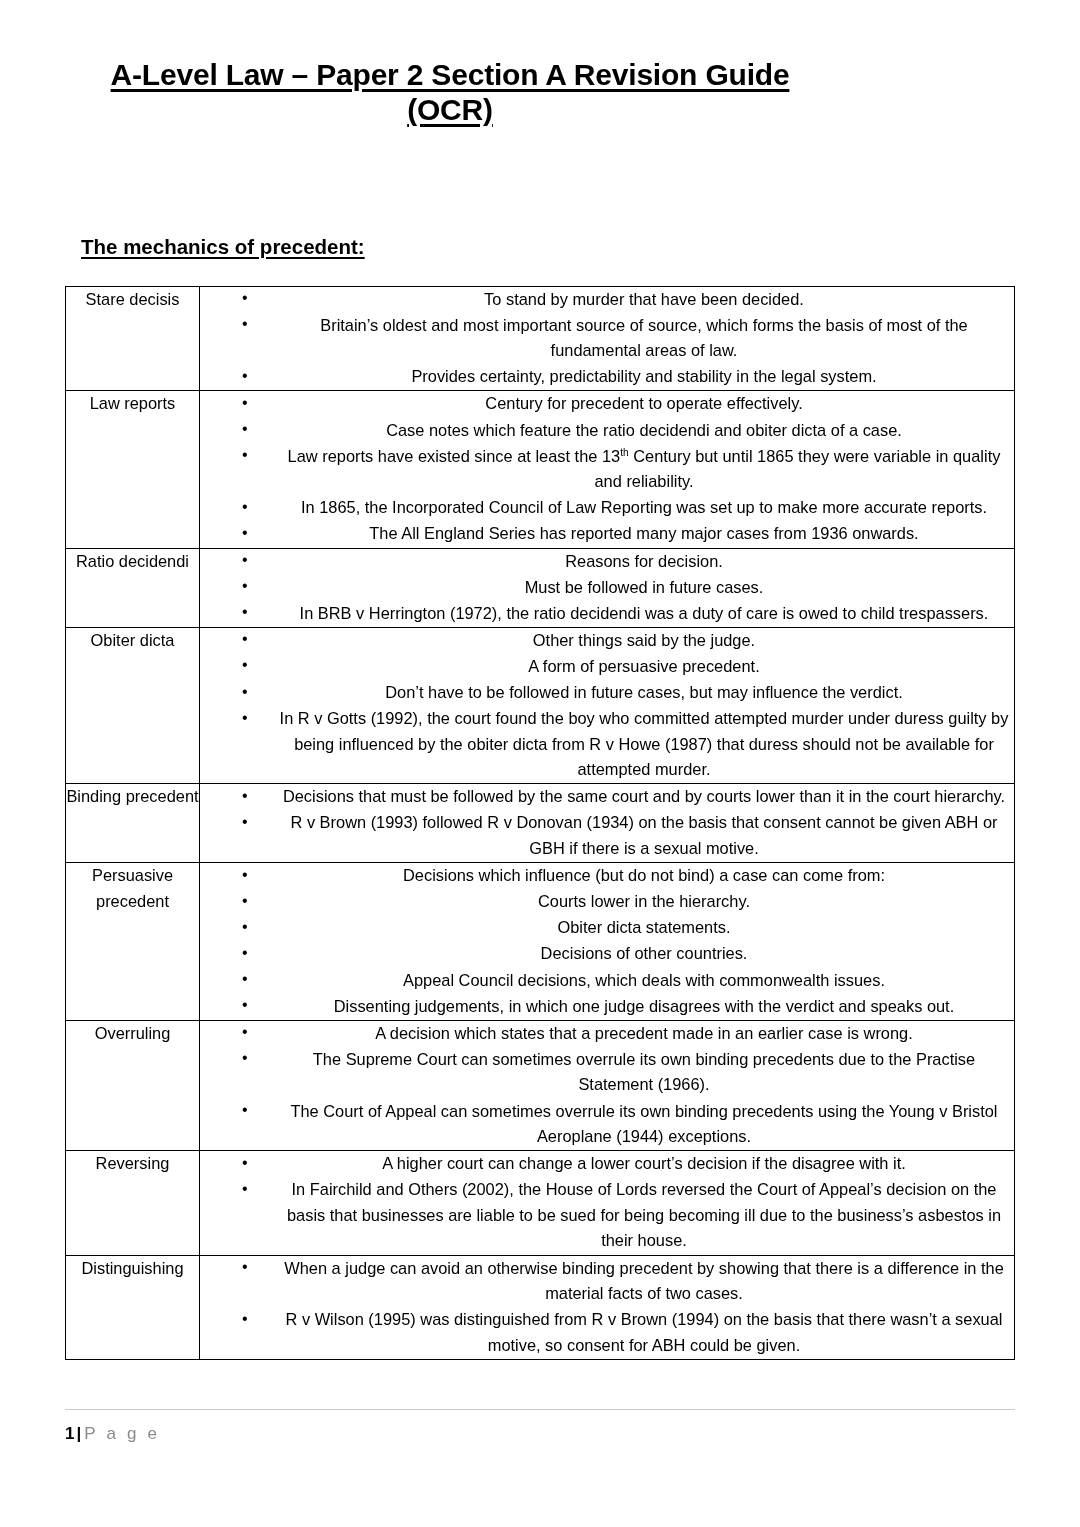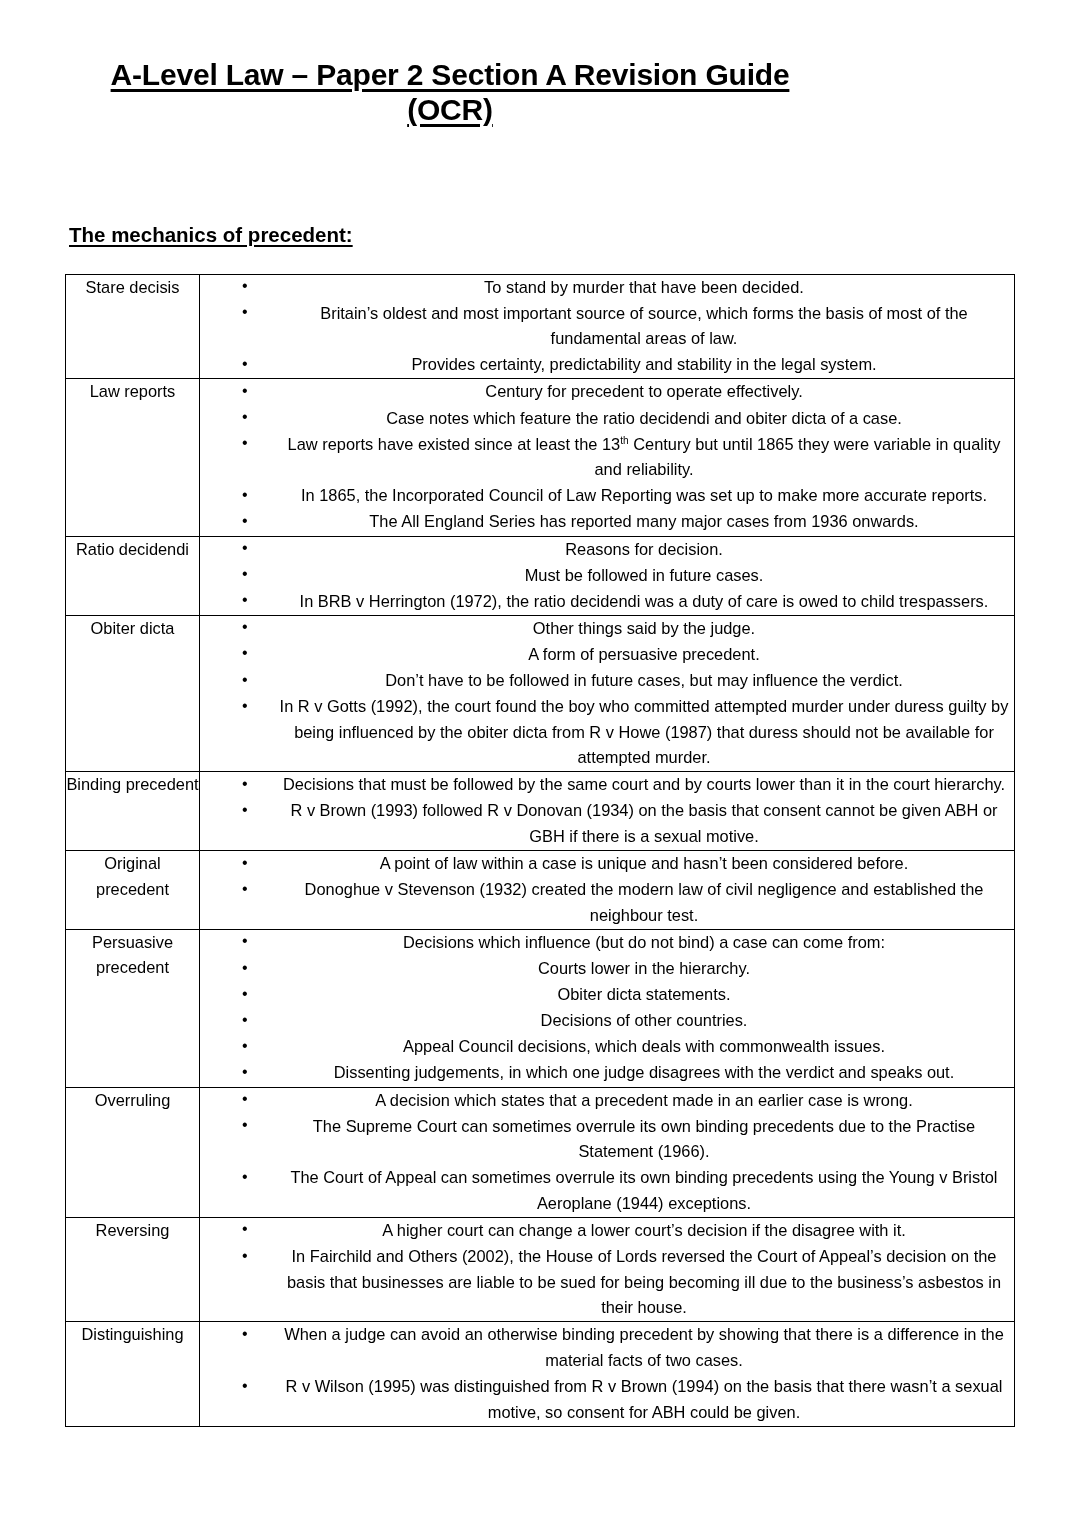--- a/index.html
+++ b/index.html
@@ -31,21 +31,21 @@
     margin: 0;
     line-height: 1.15;
   }
   .doc-title span {
     text-decoration: underline;
     text-underline-offset: 4px;
   }
   .section-heading {
     font-size: 20.5px;
     font-weight: bold;
-    margin: 4px;
+    margin: 16px;
     padding-top: 92px;
     padding-bottom: 0;
     line-height: 1.2;
   }
   .section-heading span {
     text-decoration: underline;
     text-underline-offset: 3px;
   }
   table.mechanics {
     margin-top: 26px;
@@ -181,29 +181,20 @@
         <tr>
           <td class="term-cell">Binding precedent</td>
           <td class="points-cell">
             <ul class="points">
               <li>Decisions that must be followed by the same court and by courts lower than it in the court hierarchy.</li>
               <li>R v Brown (1993) followed R v Donovan (1934) on the basis that consent cannot be given ABH or GBH if there is a sexual motive.</li>
             </ul>
           </td>
         </tr>
         <tr>
-          <td class="term-cell">Original precedent</td>
-          <td class="points-cell">
-            <ul class="points">
-              <li>A point of law within a case is unique and hasn’t been considered before.</li>
-              <li>Donoghue v Stevenson (1932) created the modern law of civil negligence and established the neighbour test.</li>
-            </ul>
-          </td>
-        </tr>
-        <tr>
           <td class="term-cell">Persuasive precedent</td>
           <td class="points-cell">
             <ul class="points">
               <li>Decisions which influence (but do not bind) a case can come from:</li>
               <li>Courts lower in the hierarchy.</li>
               <li>Obiter dicta statements.</li>
               <li>Decisions of other countries.</li>
               <li>Appeal Council decisions, which deals with commonwealth issues.</li>
               <li>Dissenting judgements, in which one judge disagrees with the verdict and speaks out.</li>
             </ul>
@@ -233,14 +224,18 @@
           <td class="points-cell">
             <ul class="points">
               <li>When a judge can avoid an otherwise binding precedent by showing that there is a difference in the material facts of two cases.</li>
               <li>R v Wilson (1995) was distinguished from R v Brown (1994) on the basis that there wasn’t a sexual motive, so consent for ABH could be given.</li>
             </ul>
           </td>
         </tr>
       </tbody>
   </table>
 
+  <div class="footer">
+    <div class="footer-rule"></div>
+    <div class="footer-text"><span class="footer-num">1</span><span class="footer-sep">|</span><span class="footer-word">P a g e</span></div>
+  </div>
 
 </div>
 
 </body></html>

